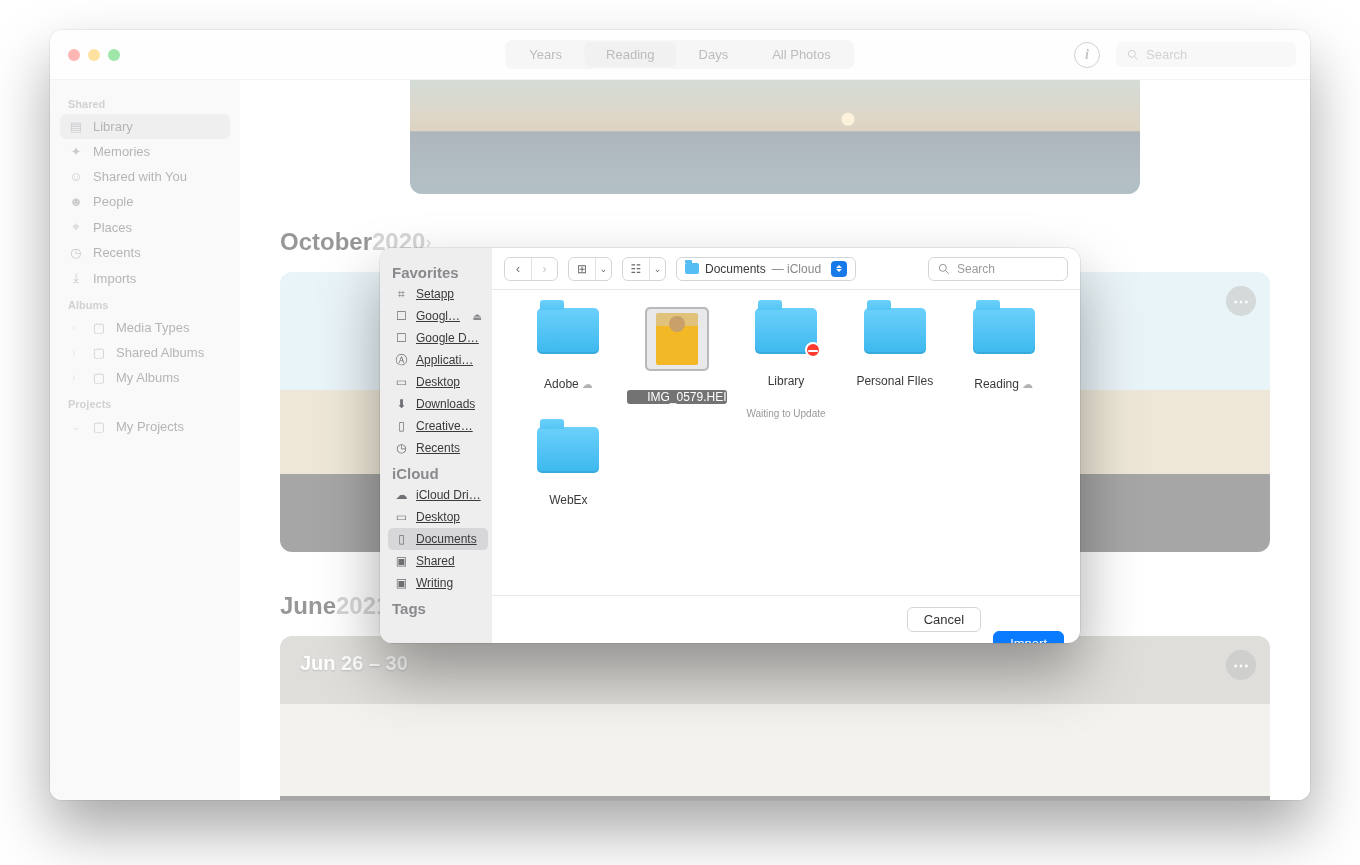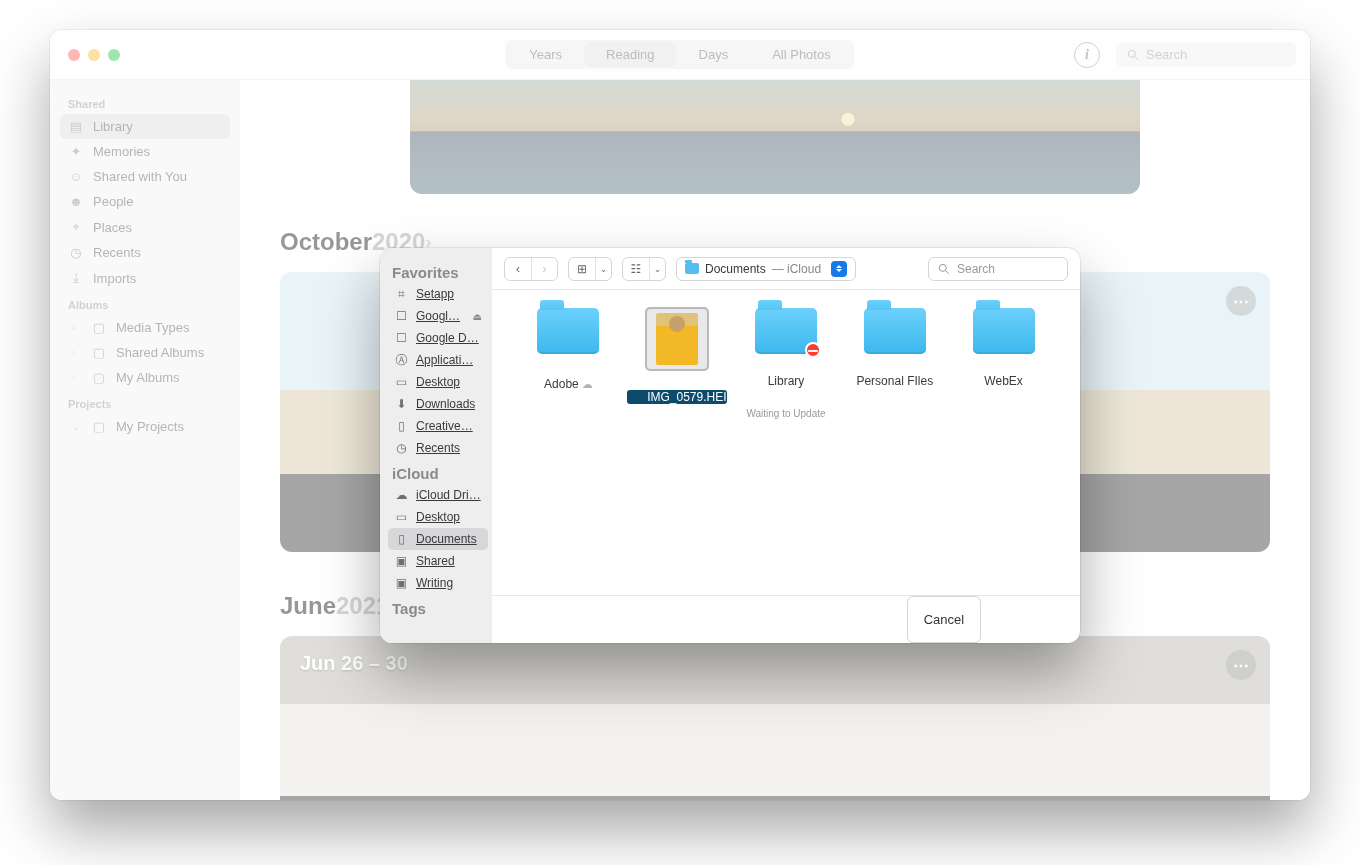--- a/index.html
+++ b/index.html
@@ -85,25 +85,25 @@
   .fileitem { display:flex; flex-direction:column; align-items:center; gap:20px; }
   .folder { width:62px; height:46px; background:linear-gradient(180deg,#6cd0fb,#3cb8ee); border-radius:5px; position:relative; box-shadow:inset 0 -2px 0 rgba(0,0,0,.08); }
   .folder::before { content:""; position:absolute; top:-8px; left:3px; width:24px; height:10px; background:linear-gradient(180deg,#6cd0fb,#55c5f4); border-radius:3px 3px 0 0; }
   .folder.block::after { content:""; position:absolute; right:-4px; bottom:-4px; width:16px; height:16px; border-radius:50%; background:#ff3b30; border:2px solid #fff; box-sizing:border-box; }
   .folder.block .minus{position:absolute;right:-1px;bottom:2px;width:10px;height:2px;background:#fff;z-index:2;border-radius:1px;}
   .thumb { width:62px; height:62px; border:1px solid #d0d0d3; border-radius:4px; background:#fff; padding:4px; display:flex; align-items:center; justify-content:center; }
   .thumb.sel { outline:2px solid #b9b9bc; outline-offset:-1px; background:#e9e9eb; }
   .photo { width:42px; height:52px; background:linear-gradient(180deg,#e0c27a 0 25%,#f2b826 25% 100%); border-radius:2px; position:relative; }
   .photo::after{content:"";position:absolute;top:3px;left:50%;transform:translateX(-50%);width:16px;height:16px;border-radius:50%;background:#caa06a;}
   .flabel { font-size:12px; color:#3a3a3c; text-align:center; max-width:100px; }
-  .flabel.sel { background:#0c4a6e; color:#fff; border-radius:3px; padding:0 20px; }
+  .flabel.sel { background:#737373; color:#fff; border-radius:3px; padding:0 20px; }
   .fsub { font-size:10px; color:#9a9a9e; }
   .cloud-mini { font-size:11px; color:#b2b2b5; margin-left:3px; }
 
-  .dlg-footer { height:48px; border-top:1px solid #e7e7e9; display:flex; justify-content:flex-end; gap:12px; padding:0 16px; }
+  .dlg-footer { height:48px; border-top:1px solid #e7e7e9; display:flex; align-items:center; justify-content:flex-end; gap:12px; padding:0 16px; }
   .btn { font-size:13px; border-radius:6px; padding:4px 16px; border:1px solid #d5d5d8; background:#fff; color:#333; }
   .btn.primary { background:#0a7aff; color:#fff; border-color:#0a7aff;margin-top:48px; }
 
   svg.ic{width:14px;height:14px;stroke:#8e8e93;stroke-width:1.6;fill:none;}
 </style>
 </head>
 <body>
 
 <div class="window">
 
@@ -327,20 +327,24 @@
               </div>
             <span class="flabel">Library</span>
             <span class="fsub">Waiting to Update</span>
           </div>
           <div class="fileitem">
             <div class="folder"></div>
             <span class="flabel">Personal FIles</span>
           </div>
           <div class="fileitem">
             <div class="folder"></div>
+            <div><span class="flabel">Reading</span><span class="cloud-mini">☁</span></div>
+          </div>
+          <div class="fileitem">
+            <div class="folder"></div>
             <span class="flabel">WebEx</span>
           </div>
         </div>
 
         <div class="dlg-footer">
           <button class="btn">Cancel</button>
           <button class="btn primary">Import</button>
         </div>
       </div>
     </div>

